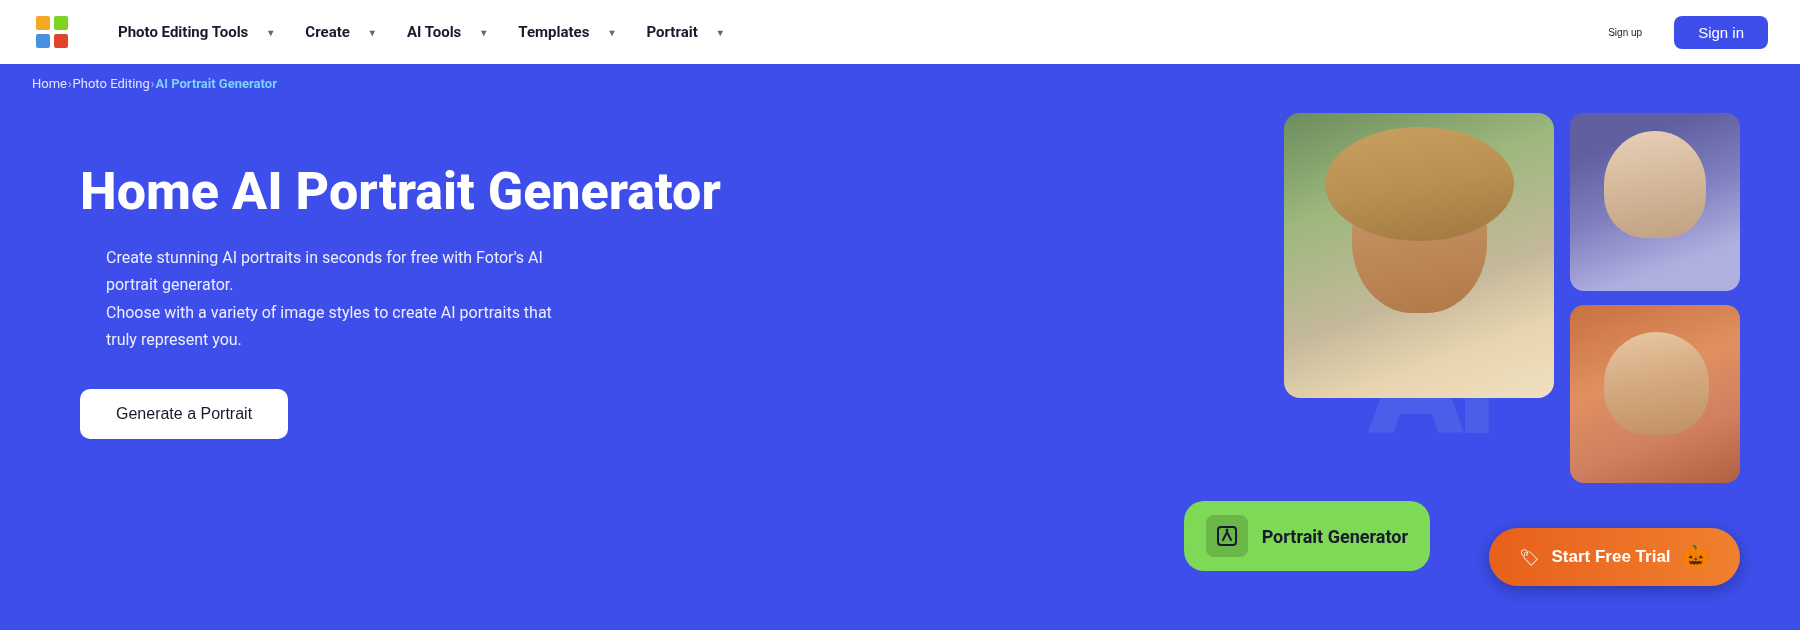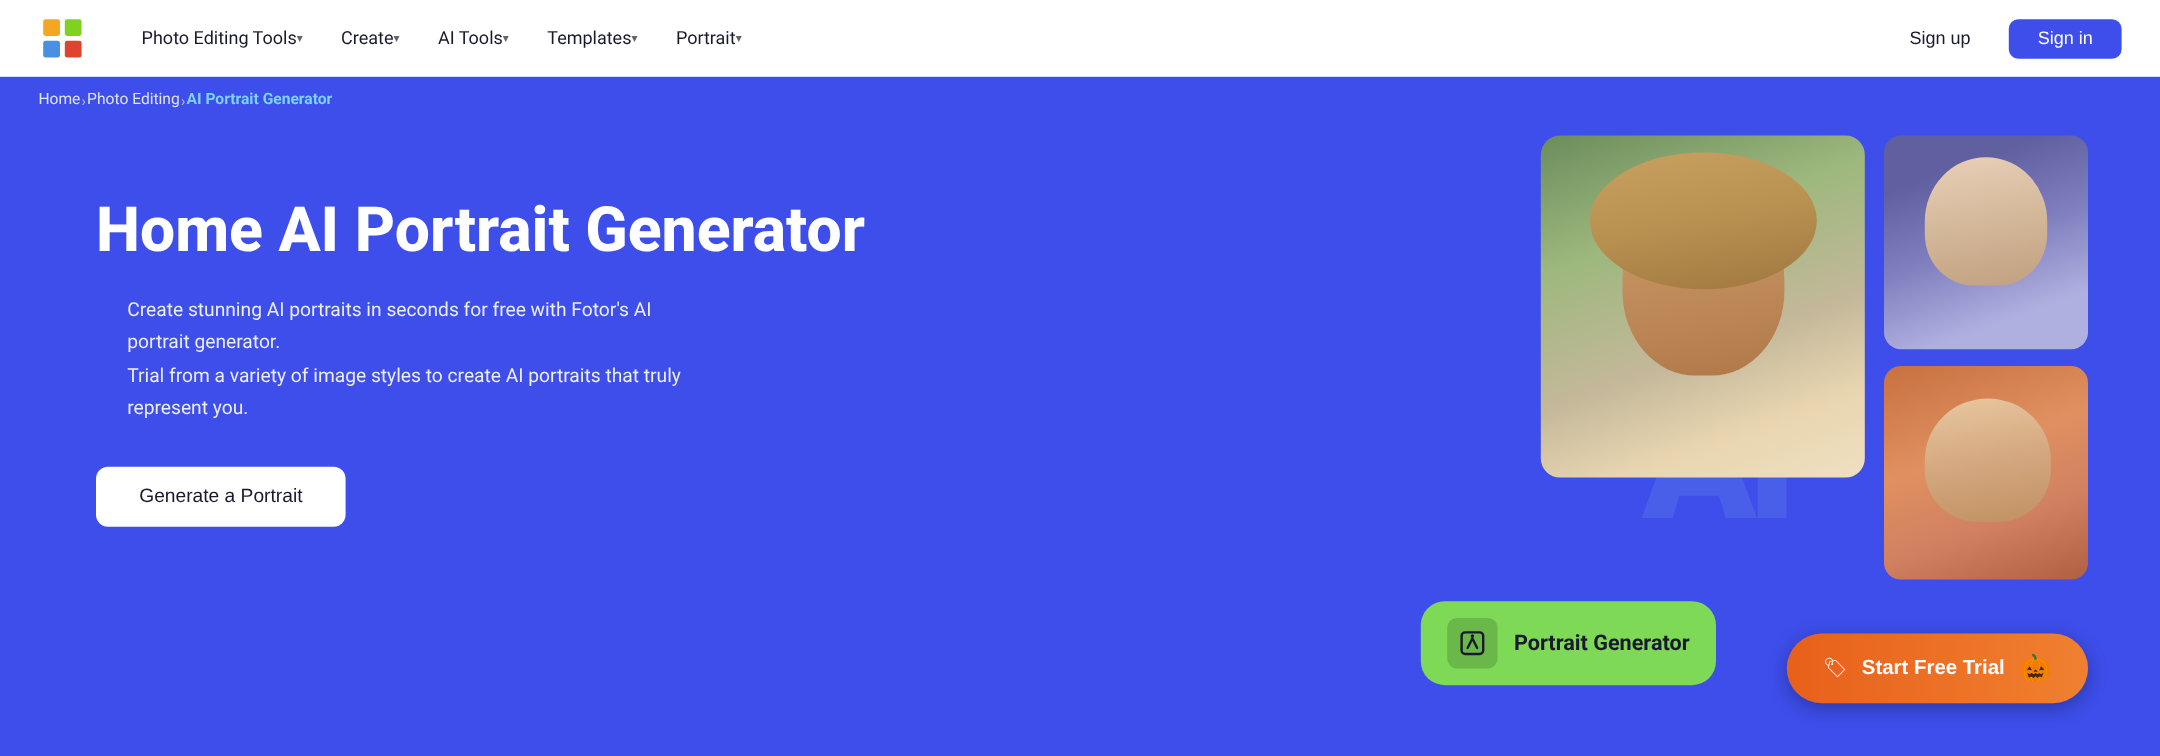--- a/index.html
+++ b/index.html
@@ -34,44 +34,44 @@
     }
     .nav-items {
       display: flex;
       align-items: center;
       gap: 4px;
       flex: 1;
     }
     .nav-item {
       display: flex;
       align-items: center;
-      gap: 0;
+      gap: 20px;
       padding: 8px 14px;
       border-radius: 6px;
       cursor: pointer;
       font-size: 15px;
-      font-weight: 400;
+      font-weight: 700;
       color: #1a1a2e;
       white-space: nowrap;
     }
     .nav-chevron {
       font-size: 10px;
       color: #666;
     }
     .nav-right {
       display: flex;
       align-items: center;
       gap: 12px;
       margin-left: auto;
     }
     .btn-signup {
       padding: 8px 20px;
       background: transparent;
       border: none;
-      font-size: 15px;
+      font-size: 10px;
       font-weight: 500;
       color: #1a1a2e;
       cursor: pointer;
       border-radius: 6px;
     }
     .btn-signin {
       padding: 8px 24px;
       background: #3d4eeb;
       border: none;
       font-size: 15px;
@@ -358,21 +358,21 @@
   <a href="#">Photo Editing</a>
   <span class="breadcrumb-sep">›</span>
   <span class="breadcrumb-current">AI Portrait Generator</span>
 </div>
 
 <section class="hero">
   <div class="hero-text">
     <h1 class="hero-title">Home AI Portrait Generator</h1>
     <p class="hero-desc">
       <span>Create stunning AI portraits in seconds for free with Fotor's AI portrait generator.</span><br>
-      <span>Trial from a variety of image styles to create AI portraits that truly represent you.</span>
+      <span>Choose with a variety of image styles to create AI portraits that truly represent you.</span>
     </p>
     <button class="btn-generate">Generate a Portrait</button>
   </div>
 
   <div class="ai-watermark">AI</div>
 
   <div class="hero-images">
     <div class="img-main portrait-1"></div>
     <div class="img-col-right">
       <div class="img-sm portrait-2"></div>

